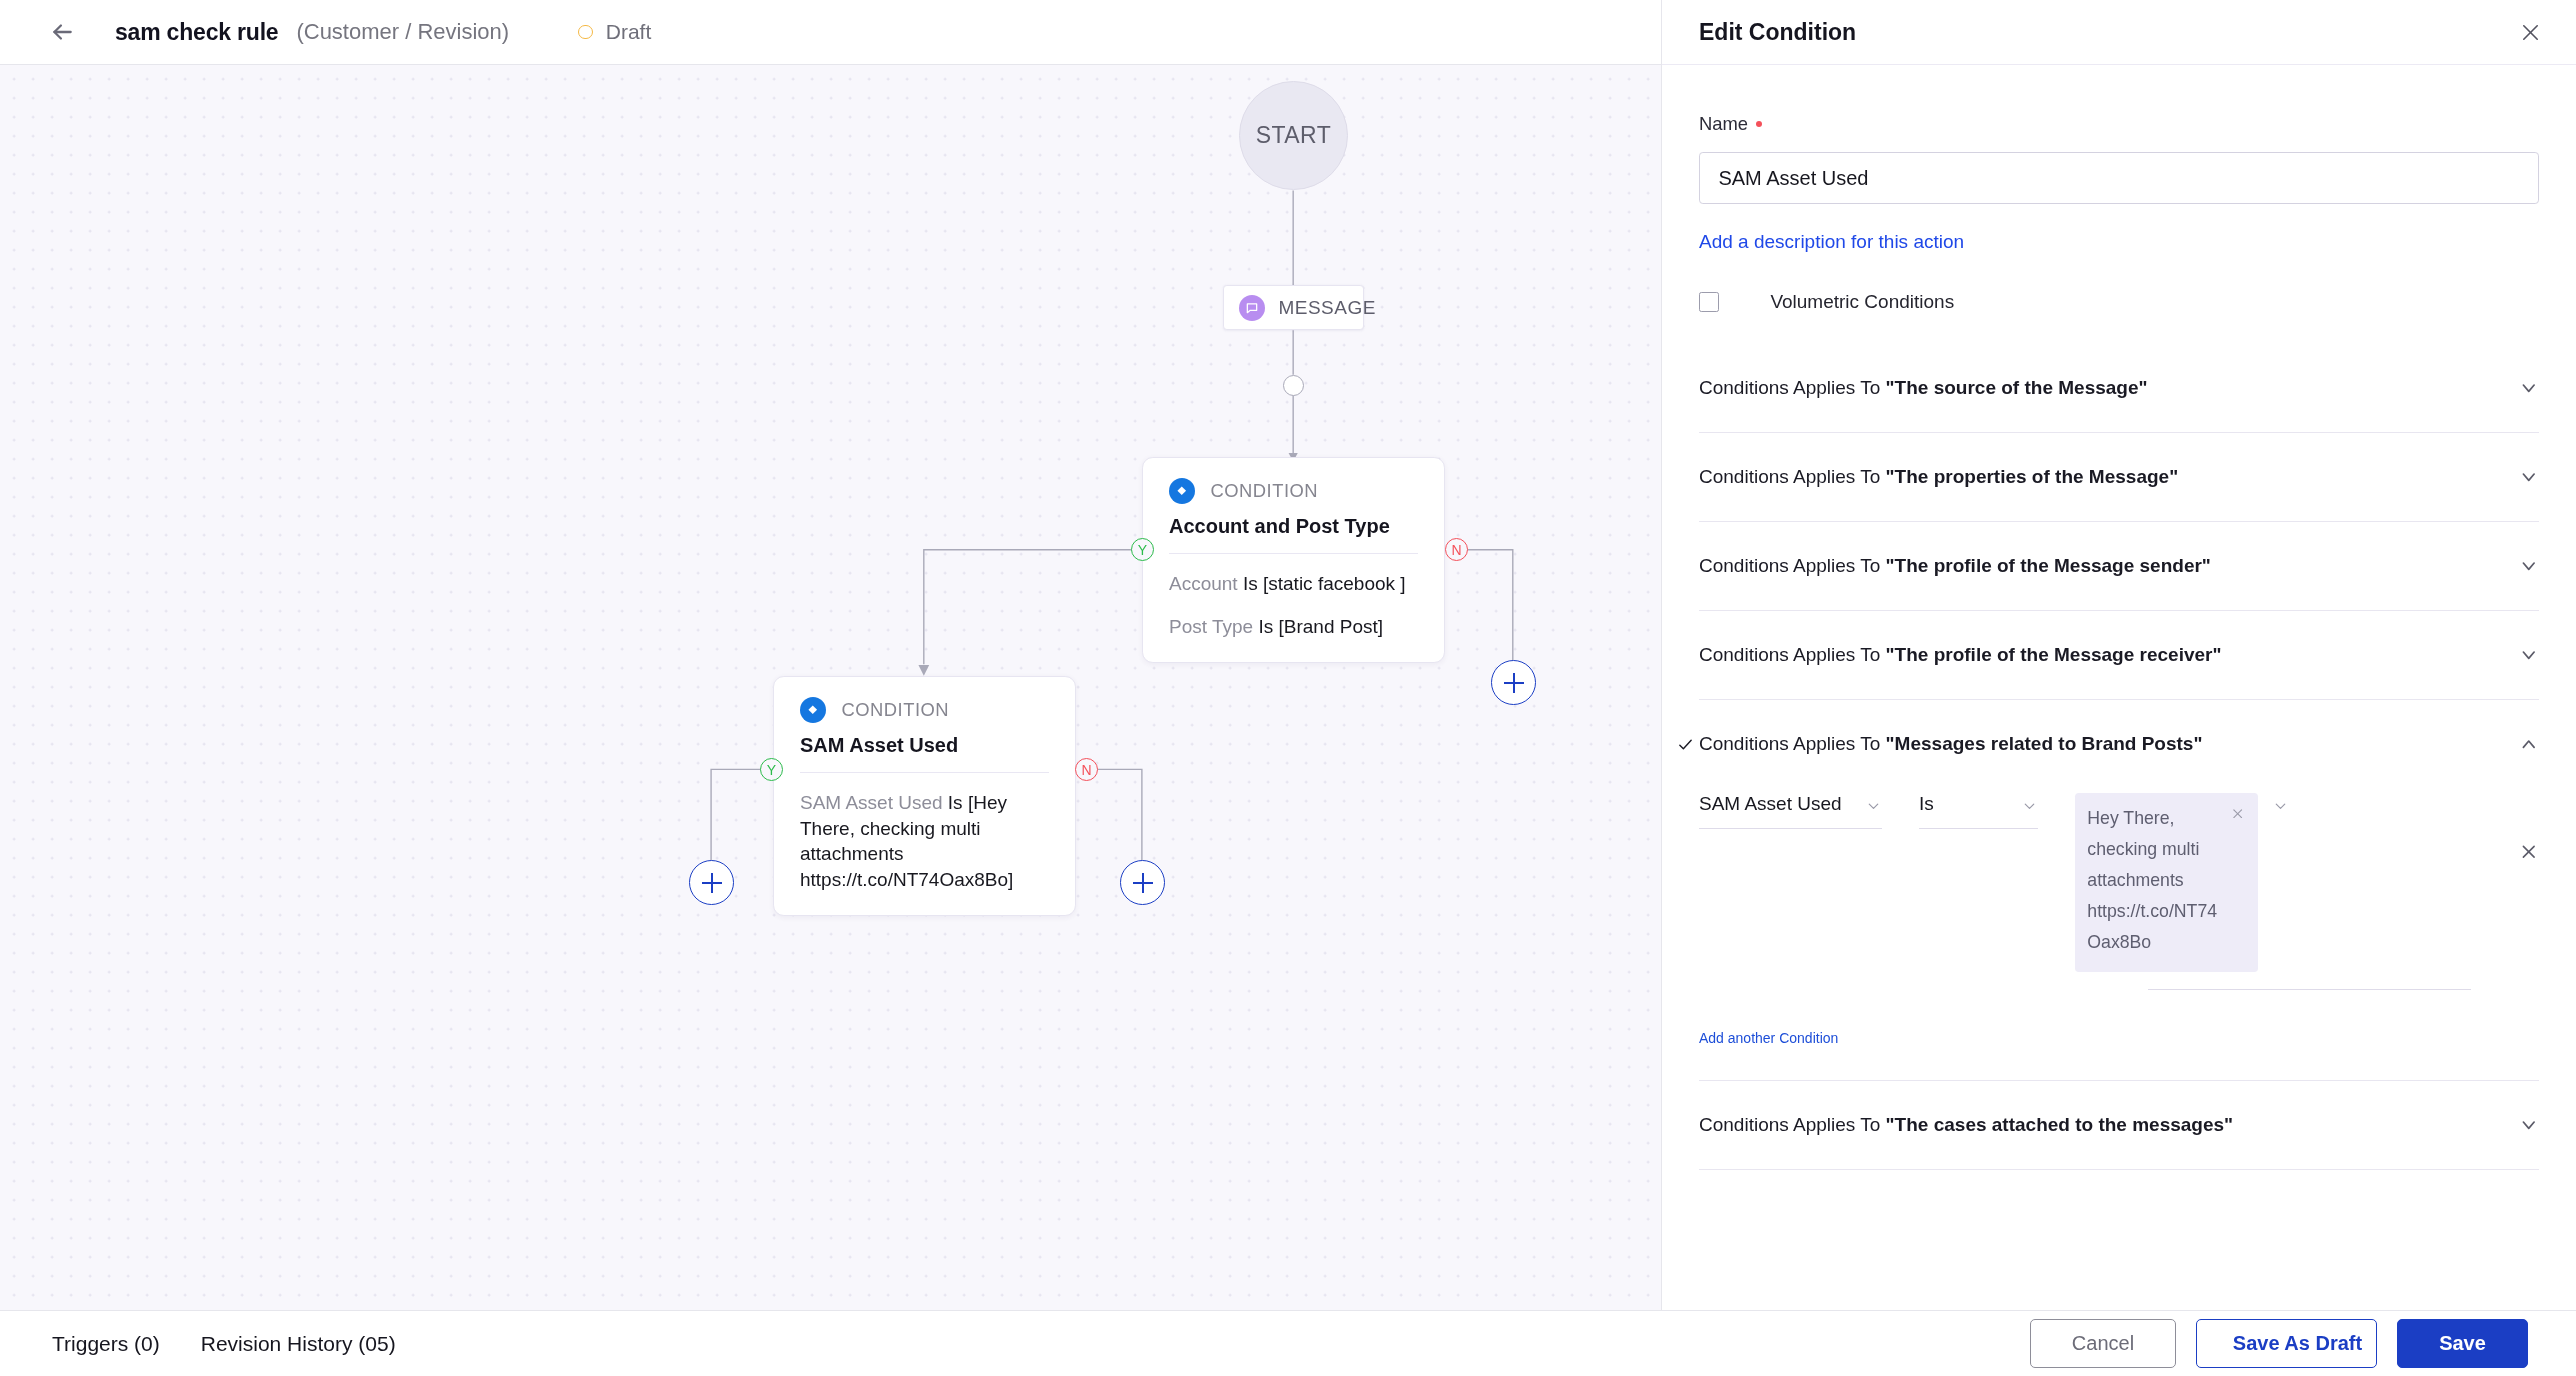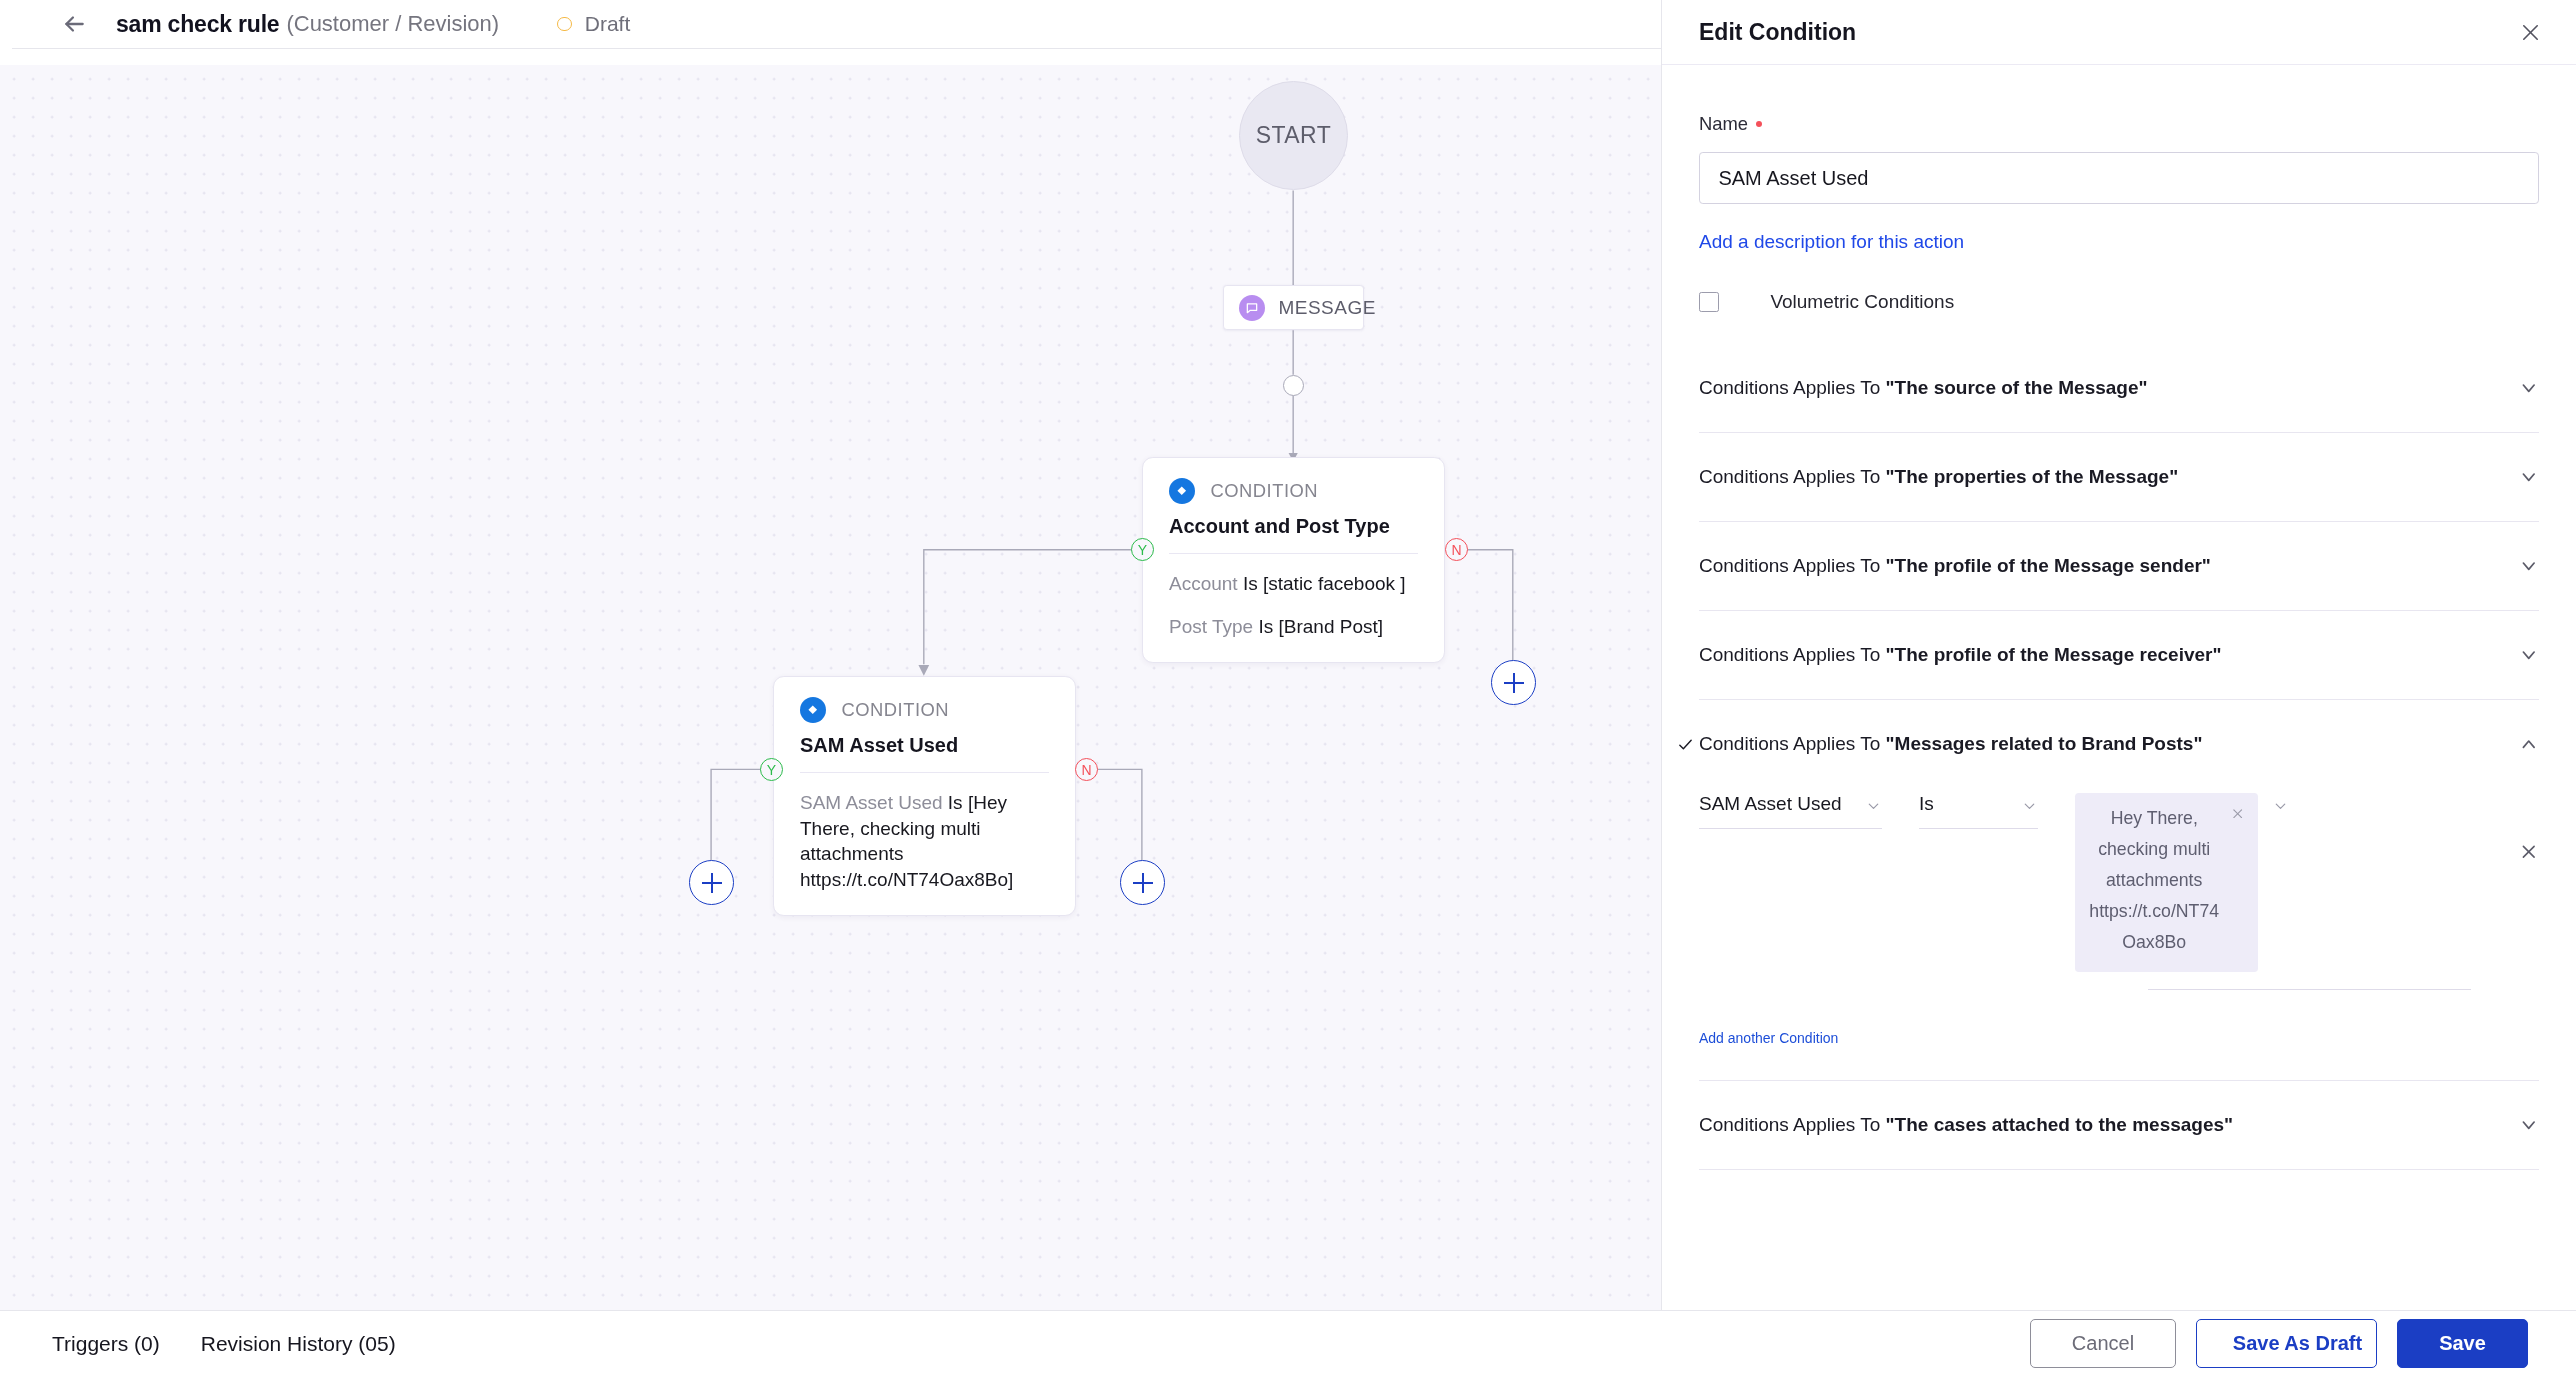--- a/index.html
+++ b/index.html
@@ -6,23 +6,24 @@
   html, body {
     width: 2576px; height: 1376px;
     font-family: "Liberation Sans", sans-serif;
     background: #ffffff;
     overflow: hidden;
   }
   #app { position: relative; width: 2576px; height: 1376px; }
 
   
   .topbar {
-    position: absolute; left: 12px; top: 0; width: 1661px; height: 49px;
+    position: absolute; left: 0; top: 0; width: 1661px; height: 65px;
     background: #fff; display: flex; align-items: center;
     border-bottom: 0.8px solid #e6e6ec;
+    gap: 11px;
   }
   .back-arrow {
     margin-left: 46px; width: 32px; height: 32px;
     display: flex; align-items: center; justify-content: center;
     cursor: pointer;
   }
   .back-arrow svg { display:block; }
   .rule-title {
     margin-left: 26px; font-size: 23px; font-weight: bold; color: #12121f;
     letter-spacing: -0.2px;
@@ -185,21 +186,21 @@
   .sel-op { width: 119px; margin-left: 37px; }
   .sel-text { font-size: 19px; color: #17171f; }
   .sel-chev { margin-left: auto; padding-top: 4.6px; flex:none; }
 
   .tag {
     background: #eeecf8; border-radius: 3.8px; padding: 10.8px 12.3px 14px 12.3px;
     width: 183px; display: flex; align-items: flex-start;
   }
   .tag-text { font-size: 17.7px; line-height: 1.75; color: #5e5e70; word-break: break-word; }
   .tag-x { margin-left: 9.2px; flex: none; padding-top: 3.1px; cursor: pointer; }
-  .val-wrap { margin-left: 37px; display: flex; align-items: flex-start; width: 246px; text-align: center; }
+  .val-wrap { margin-left: 37px; display: flex; align-items: flex-start; width: 246px; }
   .row-delete { margin-left: auto; padding-top: 48px; cursor: pointer; display:flex; }
 
   .add-cond { margin-top: 40px; font-size: 14px; color: #1d4ed8; cursor: pointer; display:inline-block; }
 </style>
 </head>
 <body>
 
 <div id="app">
 
   <div class="topbar">

